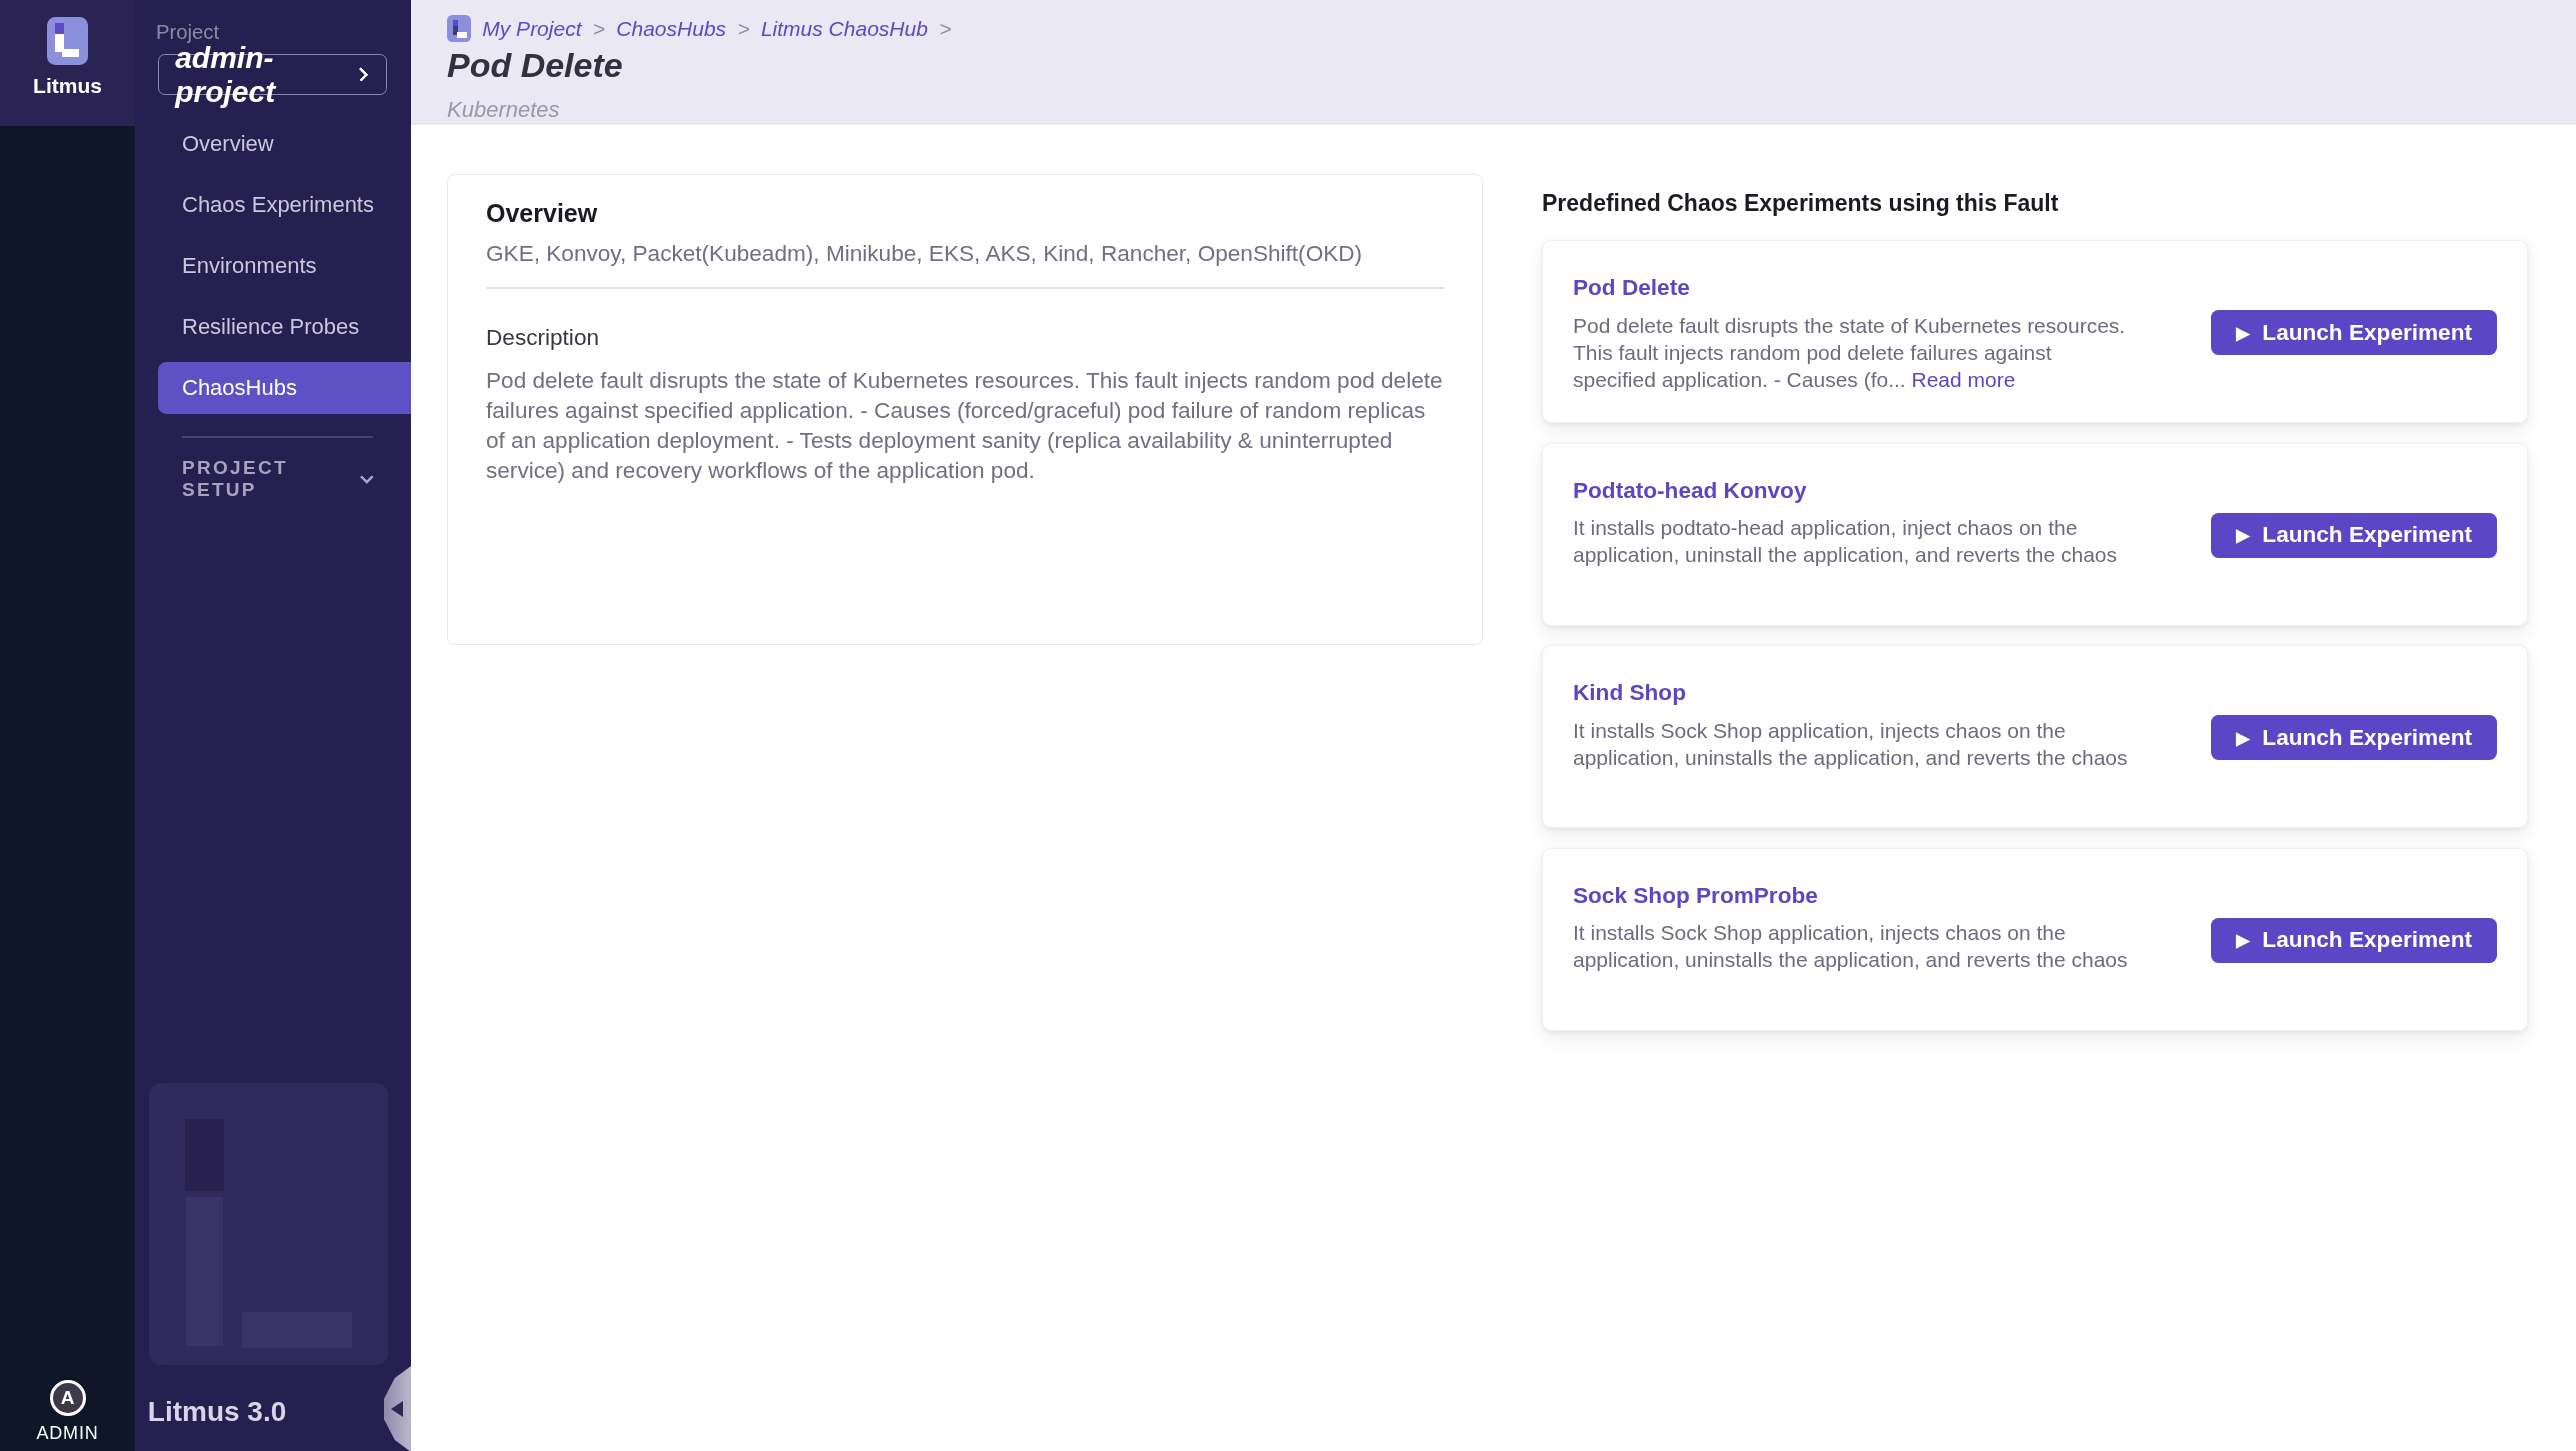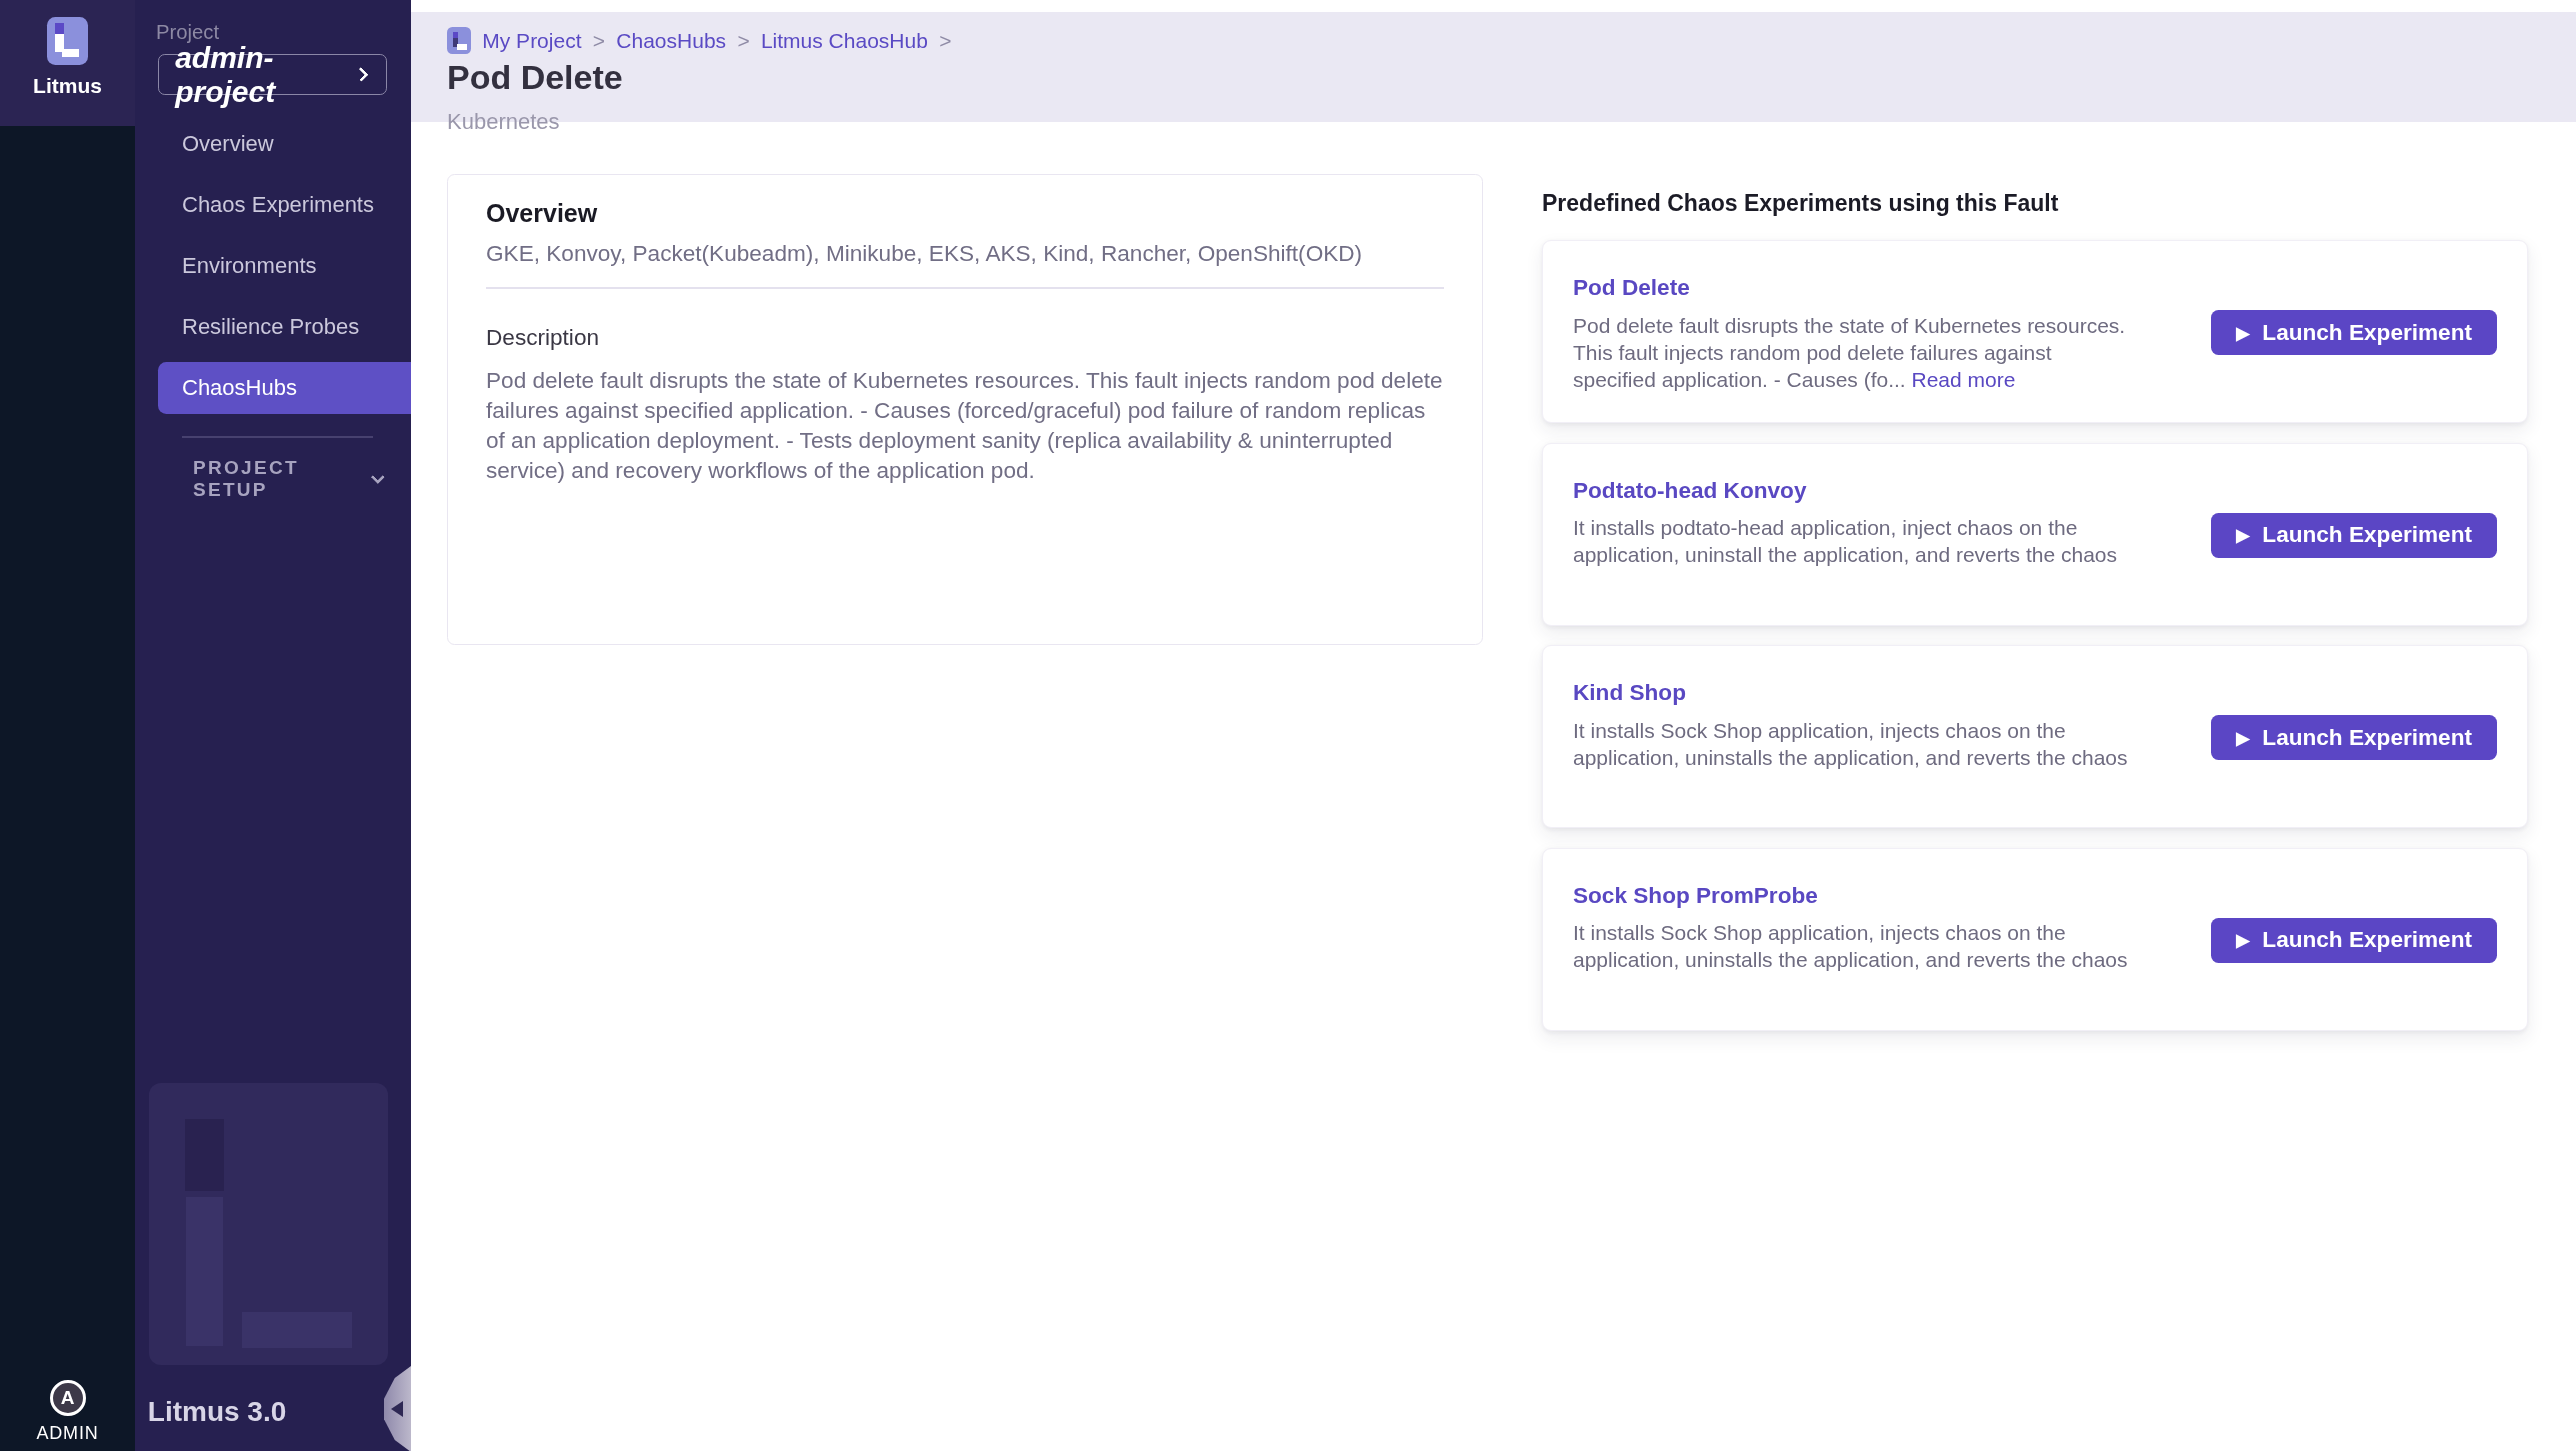--- a/index.html
+++ b/index.html
@@ -69,21 +69,21 @@
   .nav-item.active { color: #ffffff; }
   .nav-item.active::before {
     content: ""; position: absolute; left: 22.6px; right: 0; top: 4.5px; bottom: 4.5px;
     background: #5e50c5; border-radius: 8.3px 0 0 8.3px; z-index: -1;
   }
   .sidebar-divider {
     position: absolute; left: 47px; top: 436px; width: 191px; height: 1.5px;
     background: #47416f;
   }
   .project-setup {
-    position: absolute; left: 58px; top: 464px; width: 190px; height: 30px;
+    position: absolute; left: 47px; top: 464px; width: 190px; height: 30px;
     display: flex; align-items: center; justify-content: space-between;
     color: #a7a3bf; font-size: 19px; font-weight: 600; letter-spacing: 2.3px;
     cursor: pointer;
   }
   .chev-down {
     width: 9.8px; height: 9.8px;
     border-right: 3px solid #a7a3bf; border-bottom: 3px solid #a7a3bf;
     border-radius: 0.8px; transform: rotate(45deg); margin-top: -4.5px;
   }
   .skeleton {
@@ -104,22 +104,23 @@
     cursor: pointer;
   }
   .handle-arrow {
     position: absolute; left: 6.8px; top: 35px; width: 0; height: 0;
     border-top: 8.3px solid transparent; border-bottom: 8.3px solid transparent;
     border-right: 12.8px solid #2e2854;
   }
 
   
   .header {
-    position: absolute; left: 411px; top: 12px; width: 2165px; height: 110px;
+    position: absolute; left: 411px; top: 0; width: 2165px; height: 125px;
     background: #eae8f3;
+    font-style: italic;
   }
   .breadcrumb {
     position: absolute; left: 36px; top: 15px; height: 27px;
     display: flex; align-items: center; gap: 11.3px; font-size: 21px;
   }
   .crumb-icon {
     width: 24px; height: 27px; border-radius: 5.3px; background: #8b90dc; position: relative;
   }
   .crumb-icon .c-top  { position: absolute; left: 6px;  top: 4.5px;  width: 5.3px;  height: 6px;  background: #5b49c6; }
   .crumb-icon .c-vbar { position: absolute; left: 6px;  top: 10.5px; width: 5.3px;  height: 9.8px; background: #3f3a78; }

